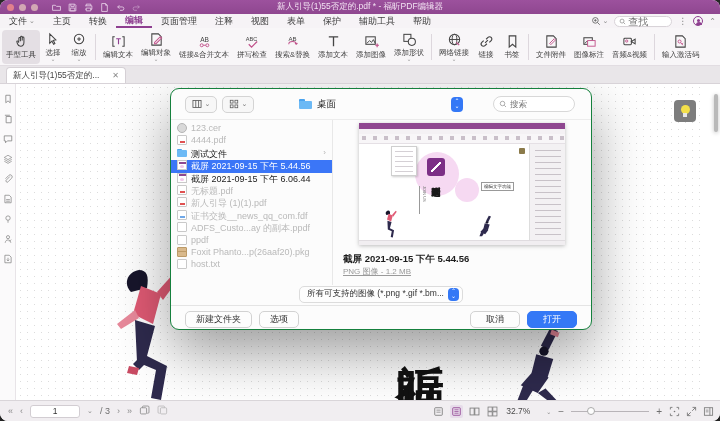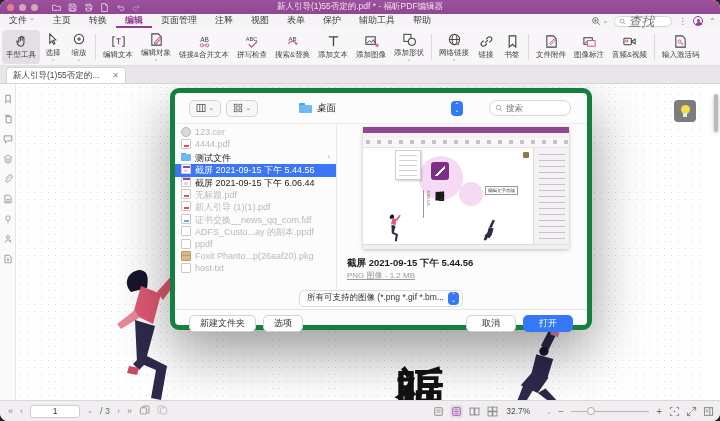--- a/index.html
+++ b/index.html
@@ -15,30 +15,30 @@
   .traffic span { width:7px; height:7px; border-radius:50%; }
   .tl-close { background:#e2808d; } .tl-min { background:#d2a7b4; } .tl-max { background:#d2a7b4; }
   .tb-icons { display:flex; gap:7px; margin-left:14px; }
   .tb-icons svg { width:9px; height:9px; opacity:.85; }
   .tb-title { position:absolute; left:50%; transform:translateX(-50%); white-space:nowrap;
               color:#f3e3f3; font-size:8.5px; }
 
   
   .menubar { position:absolute; top:14px; left:0; width:720px; height:14px; background:#f6f3f6;
              display:flex; align-items:center; font-size:9px; color:#3c3c3c; z-index:30; }
-  .menu-item { padding:0 9px; height:14px; display:flex; align-items:flex-start; gap:2px; cursor:default; }
+  .menu-item { padding:0 9px; height:14px; display:flex; align-items:center; gap:2px; cursor:default; }
   .menu-item.active { color:#8e3f90; font-weight:bold; border-bottom:2px solid #8e3f90; }
   .menu-caret { font-size:7px; color:#8a8a8a; }
   .menu-right { position:absolute; right:4px; top:0; height:14px; display:flex; align-items:center; gap:6px; }
   .mr-zoomtool { display:flex; align-items:center; gap:1px; }
   .mr-zoomtool svg { width:10px; height:10px; }
   .mini-search { width:58px; height:11px; border:1px solid #d8d3d8; border-radius:6px; background:#fff;
                  display:flex; align-items:center; padding:0 4px; gap:2px; }
   .mini-search svg { width:7px; height:7px; flex:none; }
-  .mini-search input { border:none; outline:none; width:100%; font-size:13px; color:#444; background:transparent;font-style:italic; }
+  .mini-search input { border:none; outline:none; width:100%; font-size:10px; color:#444; background:transparent; }
   .mr-dots { color:#8a8a8a; font-size:9px; }
   .mr-avatar { width:10px; height:10px; border:1px solid #8e3f90; border-radius:50%; position:relative; }
   .mr-avatar:before { content:""; position:absolute; left:3px; top:1.5px; width:3px; height:3px; border-radius:50%; background:#8e3f90; }
   .mr-avatar:after { content:""; position:absolute; left:1.5px; top:5px; width:6px; height:3px; border-radius:3px 3px 0 0; background:#8e3f90; }
   .mr-collapse { color:#8a8a8a; font-size:8px; }
 
   
   .toolbar { position:absolute; top:28px; left:0; width:720px; height:38px; background:#f8f6f8;
              border-bottom:1px solid #e2dde2; display:flex; align-items:center; padding:0 2px; z-index:30; }
   .tb-btn { display:flex; flex-direction:column; align-items:center; justify-content:center;
@@ -73,21 +73,21 @@
   .bulb:before { content:""; position:absolute; left:0; top:0; width:9px; height:9px; border-radius:50%; background:#f4e04a; }
   .bulb:after { content:""; position:absolute; left:2.5px; top:8px; width:4px; height:3.5px; background:#e6e6e6; }
 
   .doc-chars { position:absolute; left:345px; top:242px; width:84px; text-align:center;
                font-family:"Liberation Serif","DejaVu Serif",serif; font-size:48px; line-height:52px;
                color:#121212; font-weight:bold; z-index:1; }
   .dancer { position:absolute; z-index:1; }
 
   
   .dialog { position:absolute; left:170px; top:4px; width:422px; height:242px; background:#fcfcfc;
-            border:5px solid #15803d; border-radius:9px; box-shadow:0 22px 55px rgba(0,0,0,.4);
+            border:1px solid #15803d; border-radius:9px; box-shadow:0 22px 55px rgba(0,0,0,.4);
             z-index:20; }
   .dlg-toolbar { position:relative; height:30px; display:flex; align-items:center; }
   .viewbtns { display:flex; gap:5px; margin-left:14px; }
   .viewbtn { width:32px; height:17px; border:1px solid #d4d4d4; border-radius:5px; background:#f7f7f7;
              display:flex; align-items:center; justify-content:center; gap:3px; }
   .viewbtn svg { width:10px; height:10px; }
   .viewbtn .vb-caret { font-size:7px; color:#777; }
   .locdrop { position:absolute; left:50%; transform:translateX(-50%); width:168px; height:18px;
              display:flex; align-items:center; gap:5px; padding:0 2px; }
   .loc-folder { width:13px; height:10px; position:relative; flex:none; }

